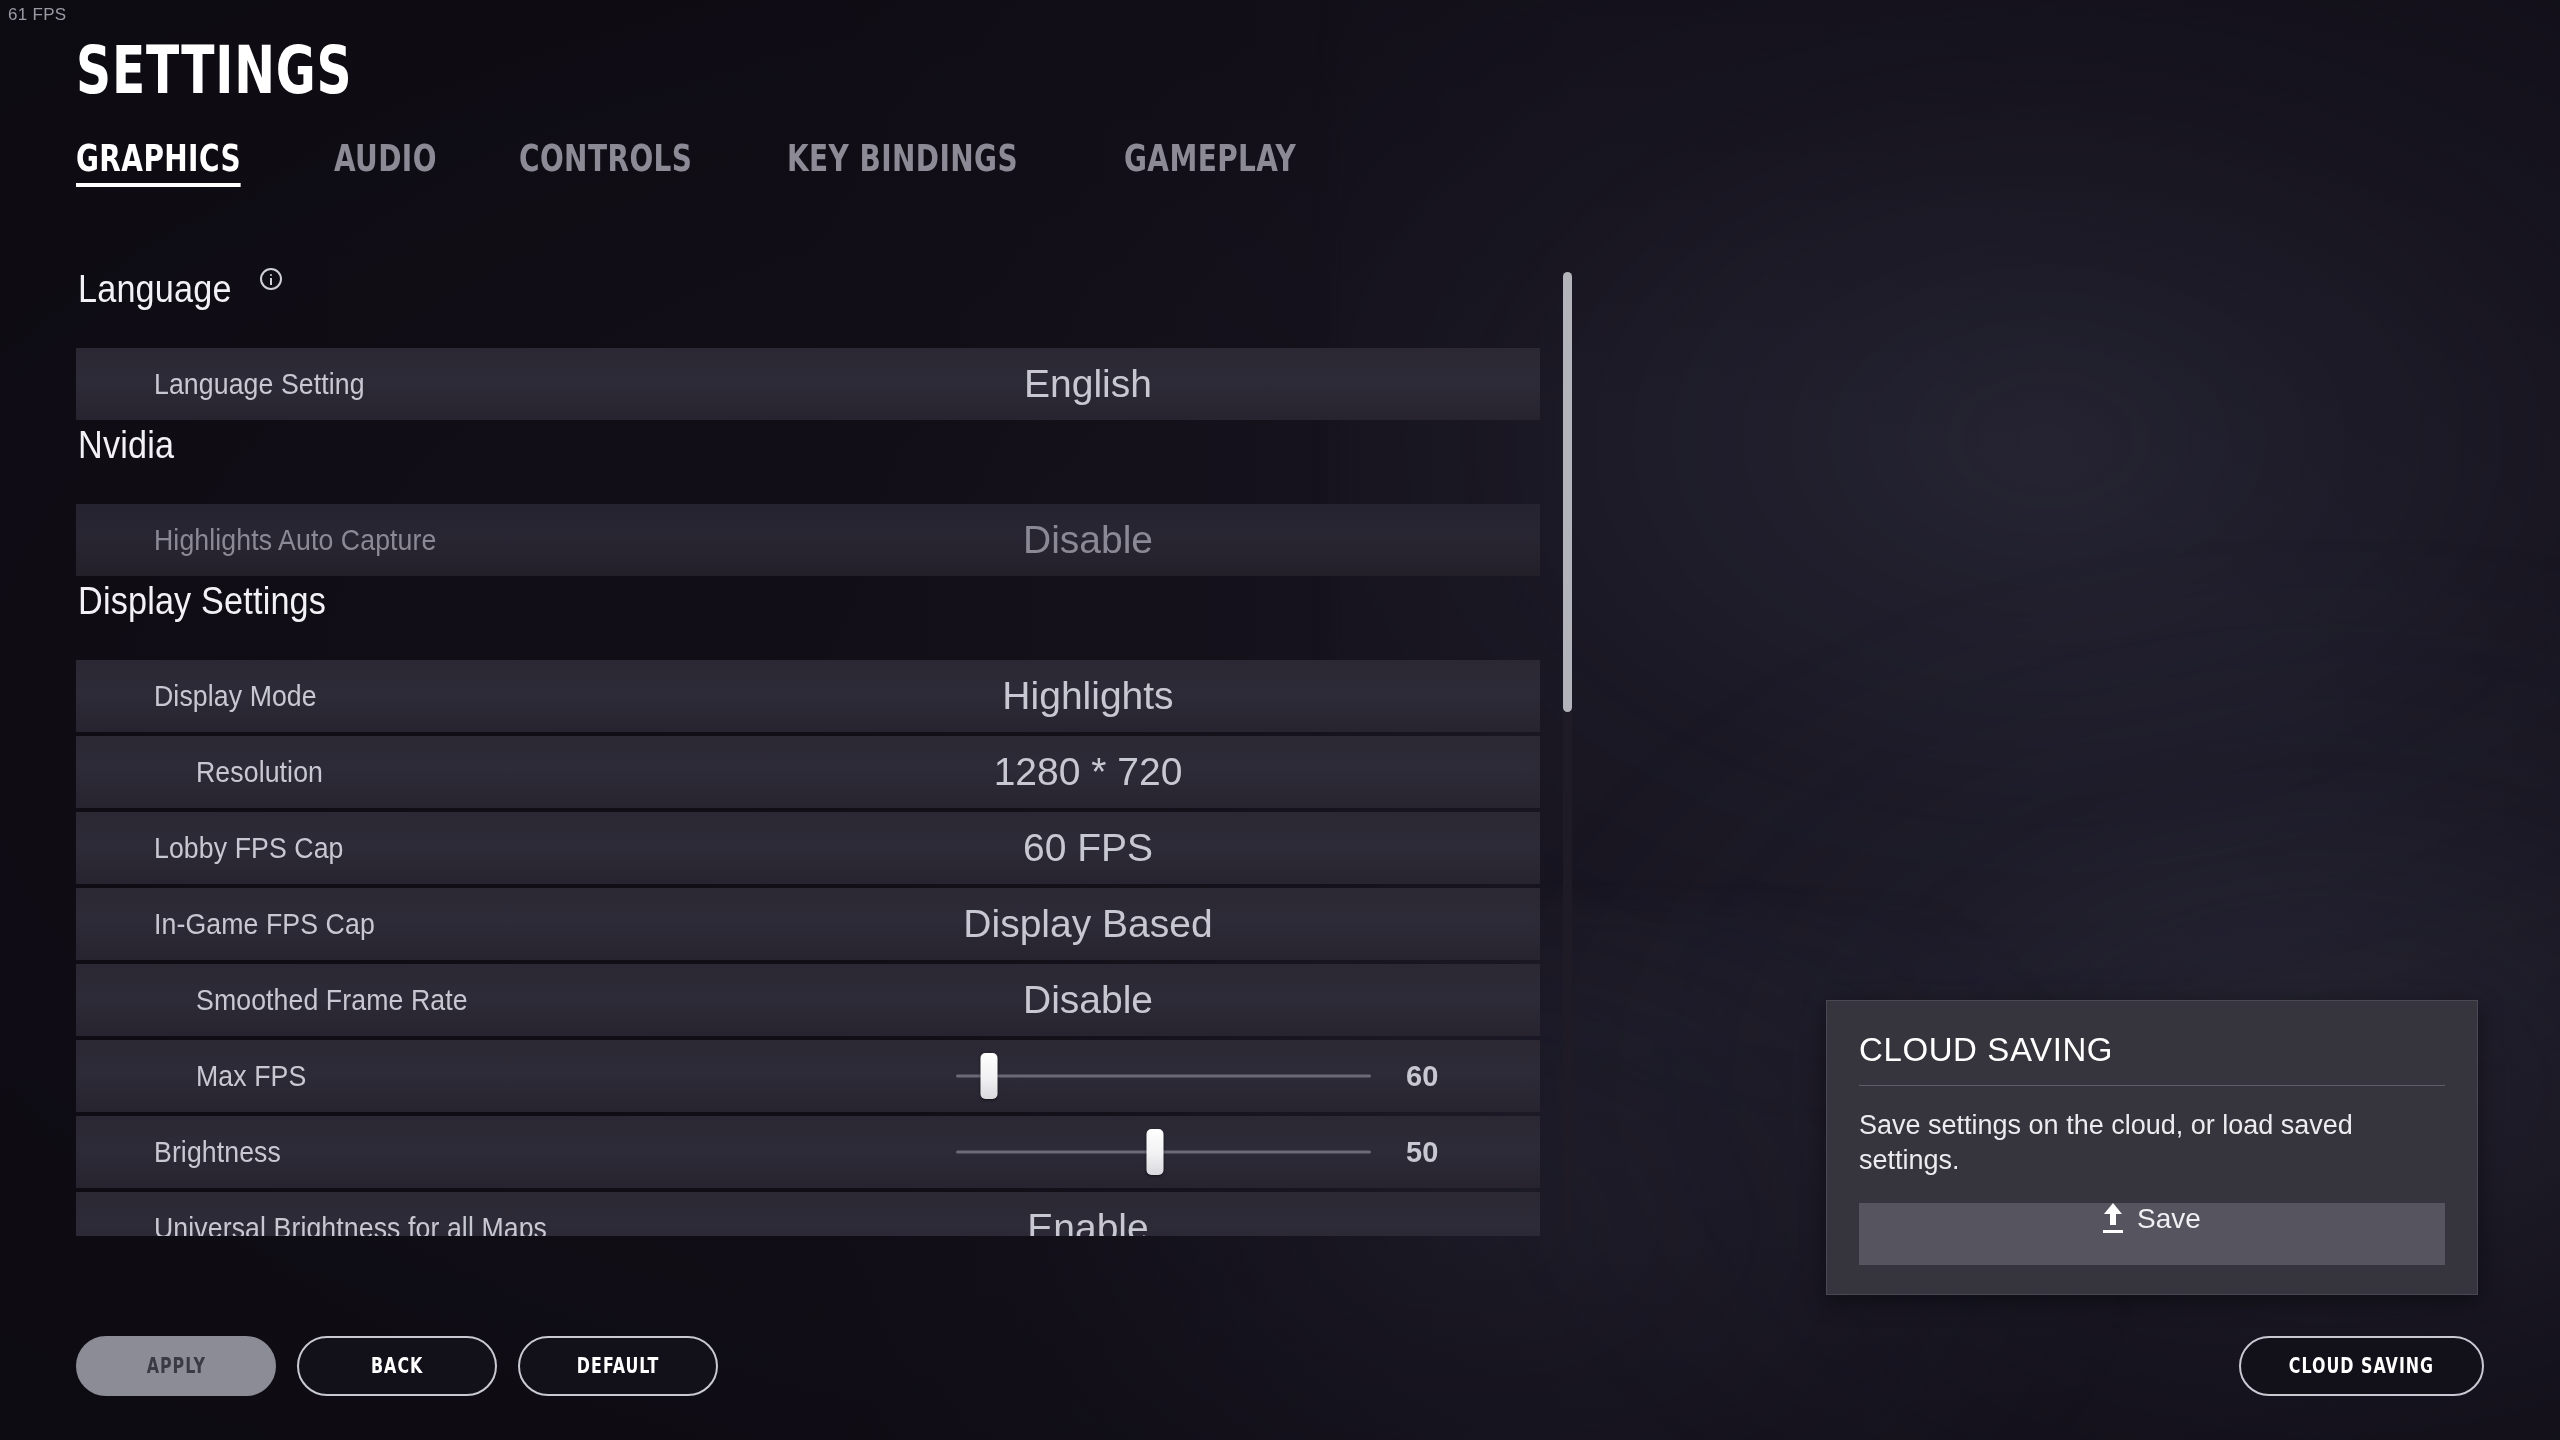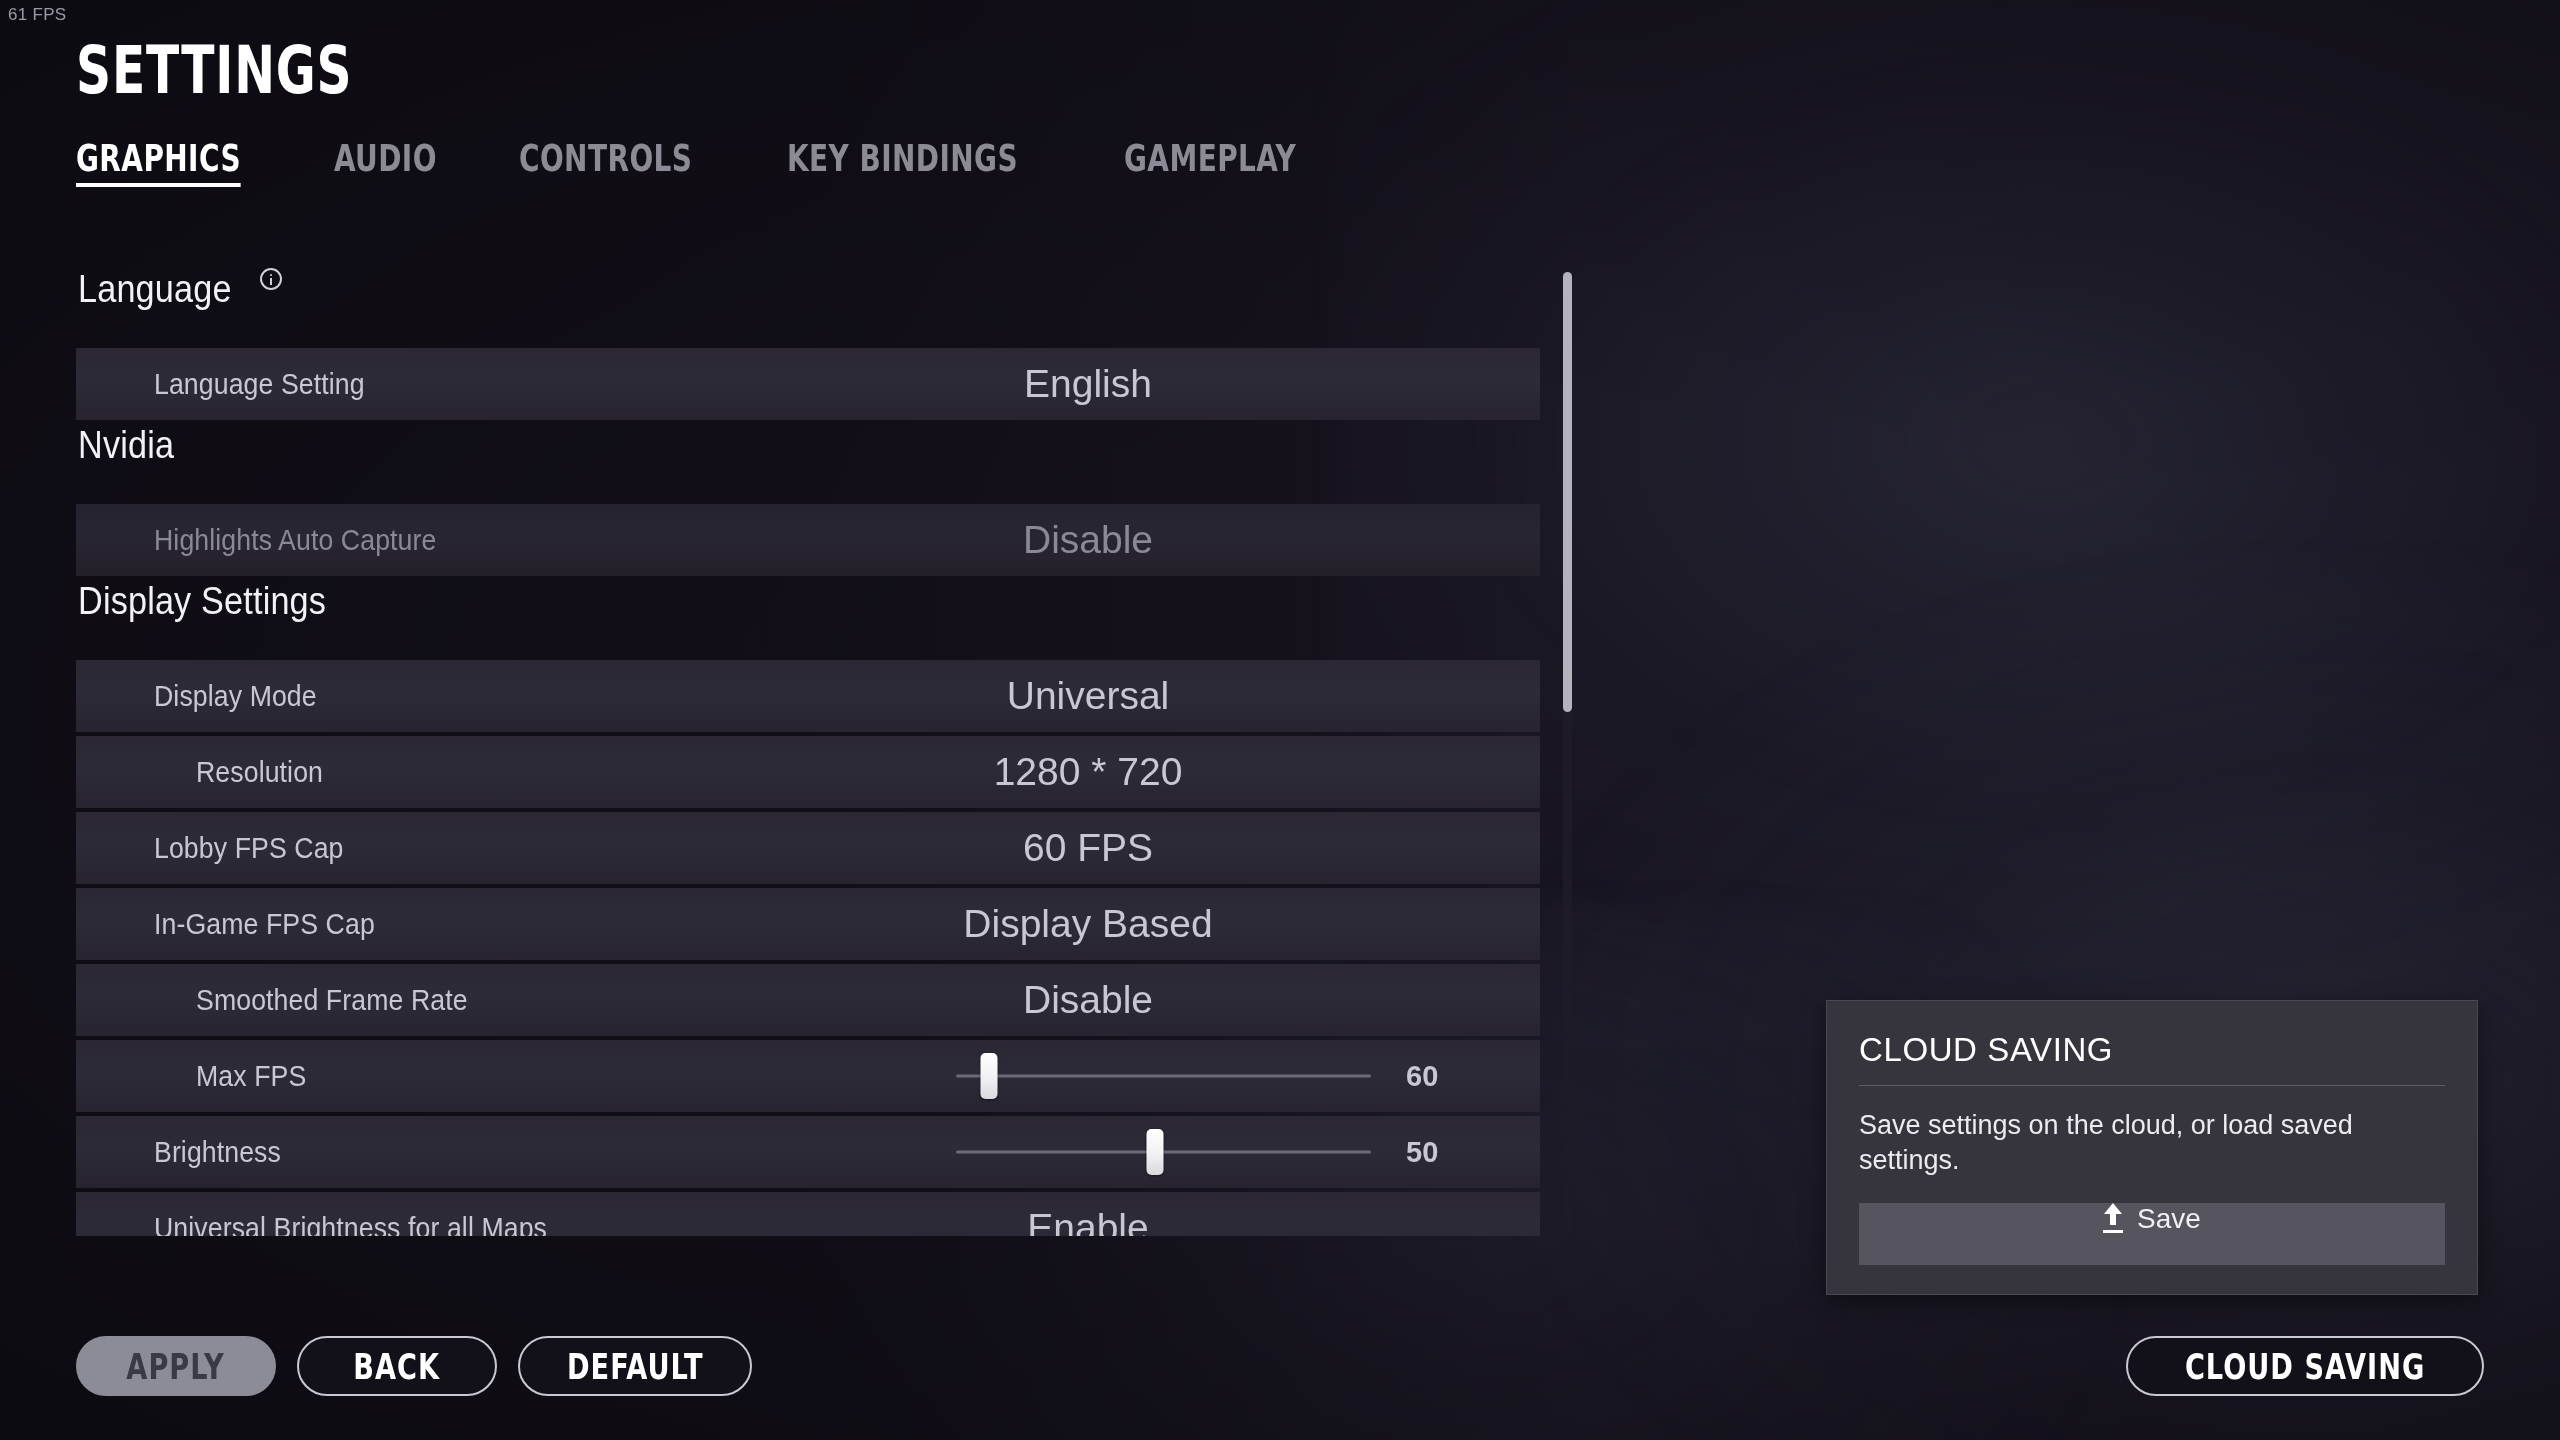--- a/index.html
+++ b/index.html
@@ -141,21 +141,21 @@
   #sthumb-bar{
     position:absolute; left:0; top:0; width:9px; height:440px;
     background:#b3b3bb; border-radius:5px;
   }
   
   #btnrow{ position:absolute; left:76px; bottom:44px; display:flex; gap:21px; }
   .pill{
     height:60px; min-width:200px; padding:0 34px;
     border-radius:32px;
     display:flex; align-items:center; justify-content:center;
-    font-size:36px; font-weight:700; letter-spacing:1.2px;
+    font-size:21px; font-weight:700; letter-spacing:1.2px;
     cursor:pointer; white-space:nowrap;
   }
   .pill .ptxt{ transform:scaleX(.84); transform-origin:center; display:block; }
   .pill.outline{
     background:#121019; border:2px solid #c9c9d1; color:#ffffff;
   }
   .pill.filled{
     background:#8c8c96; border:2px solid #8c8c96; color:#3a3a44;
   }
   #cloud-btn{
@@ -241,21 +241,21 @@
       </div>
       <div class="row dim">
         <div class="rlabel">Highlights Auto Capture</div>
         <div class="rvalue">Disable</div>
       </div>
       <div class="sec-head">
         <span class="lbl">Display Settings</span>
       </div>
       <div class="row">
         <div class="rlabel">Display Mode</div>
-        <div class="rvalue">Universal</div>
+        <div class="rvalue">Highlights</div>
       </div>
       <div class="row indent">
         <div class="rlabel">Resolution</div>
         <div class="rvalue">1280 * 720</div>
       </div>
       <div class="row">
         <div class="rlabel">Lobby FPS Cap</div>
         <div class="rvalue">60 FPS</div>
       </div>
       <div class="row">

